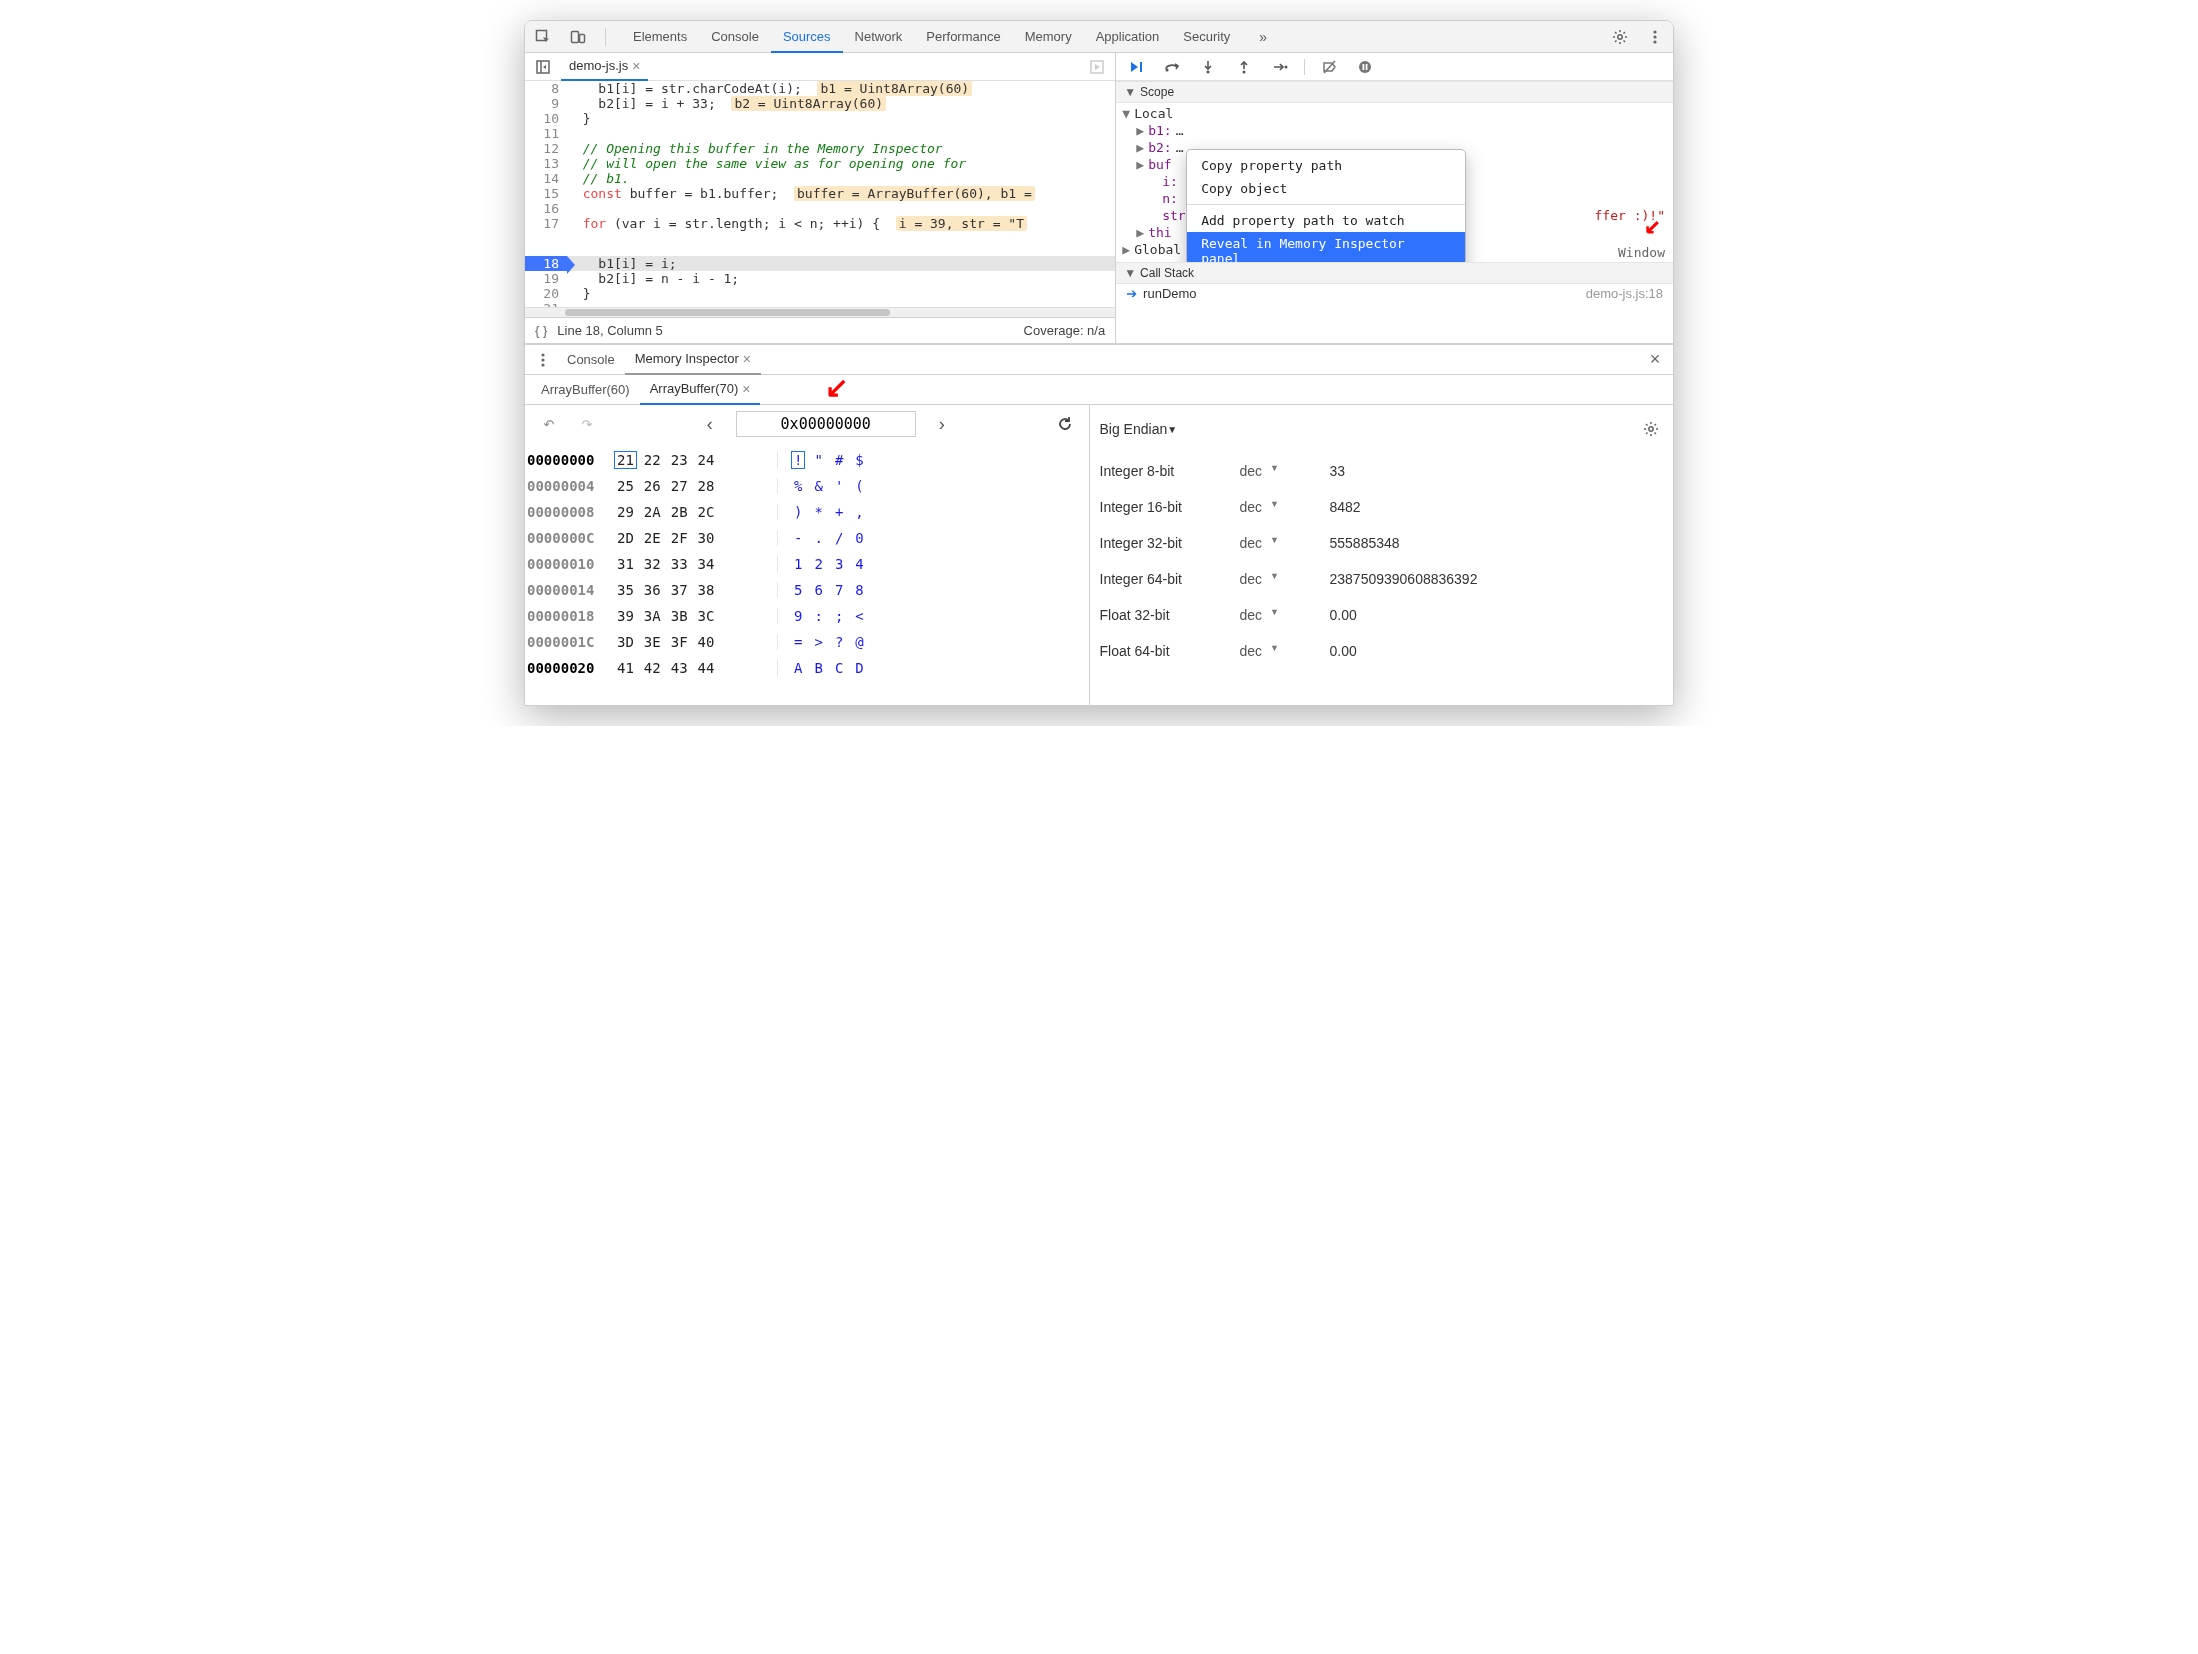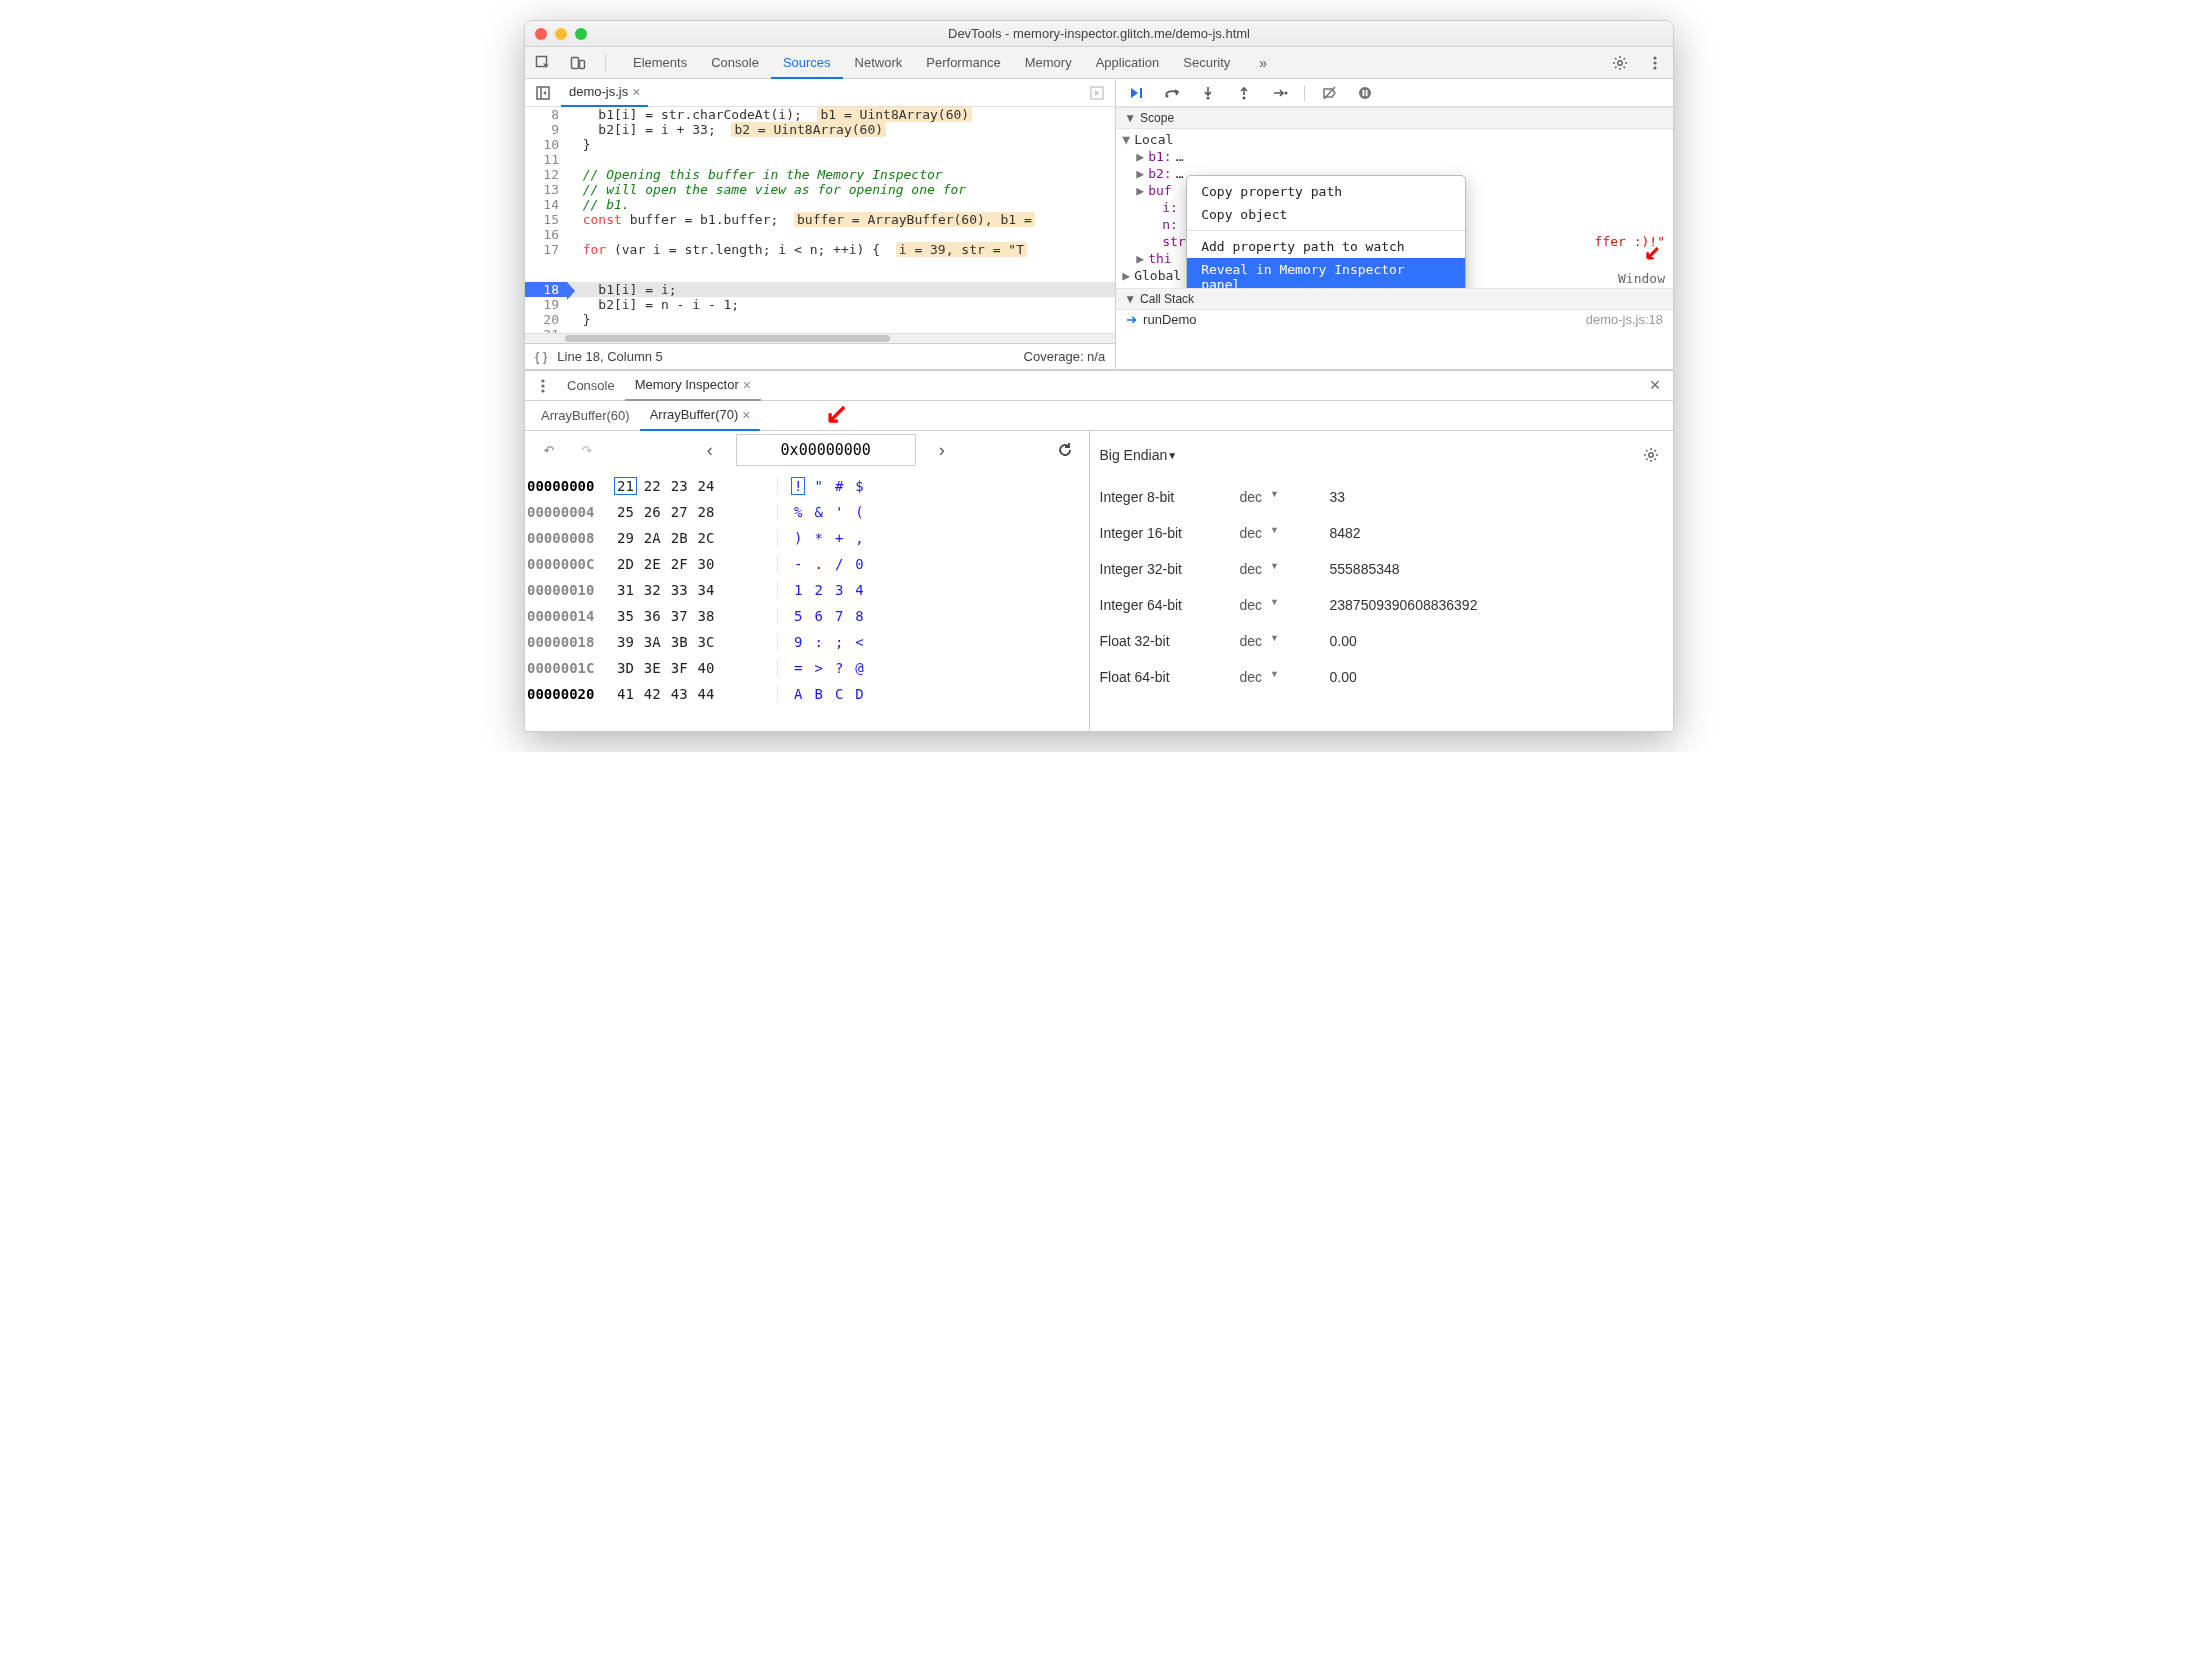--- a/index.html
+++ b/index.html
@@ -106,21 +106,21 @@
 .drawerbar .spacer{flex:1;}
 
 .mi-tabs{height:30px;display:flex;align-items:center;padding:0 6px;border-bottom:1px solid #d0d0d0;position:relative;}
 .mi-tabs .mt{padding:0 10px;height:30px;line-height:30px;color:#555;font-size:13px;display:flex;align-items:center;gap:4px;cursor:pointer;}
 .mi-tabs .mt.active{color:#333;border-bottom:2px solid #1a73e8;}
 
 .mi-body{display:flex;height:300px;}
 .mi-left{flex:1;border-right:1px solid #d0d0d0;display:flex;flex-direction:column;}
 .mi-right{flex:1;padding:8px 10px;}
 .mi-nav{height:38px;display:flex;align-items:center;padding:0 12px;gap:14px;}
-.addrbox{width:180px;height:32px;border:1px solid #ccc;text-align:center;font-size:15px;font-family:Menlo,monospace;}
+.addrbox{width:180px;height:26px;border:1px solid #ccc;text-align:center;font-size:15px;font-family:Menlo,monospace;}
 .hexgrid{padding:4px 2px 0 2px;font-family:Menlo,monospace;font-size:14px;overflow:hidden;}
 .hexrow{display:flex;align-items:center;height:26px;}
 .hexaddr{width:90px;color:#888;font-weight:bold;}
 .hexaddr.bold{color:#000;}
 .hexbytes{display:flex;gap:10px;width:160px;}
 .hexbytes span{color:#222;}
 .hexbytes span.sel{border:1px solid #1a73e8;padding:0 2px;margin:-1px -3px;}
 .asciicol{display:flex;gap:12px;width:110px;color:#1a1af0;border-left:1px solid #e5e5e5;padding-left:16px;}
 .asciicol span.sel{border:1px solid #1a73e8;padding:0 2px;margin:-1px -3px;}
 
@@ -130,28 +130,20 @@
 .interp-label{width:140px;}
 .interp-fmt{width:90px;color:#555;display:flex;align-items:flex-start;gap:8px;}
 .interp-val{flex:1;}
 svg{display:block;}
 </style>
 </head>
 <body>
 
 <div class="window">
 
-  <div class="titlebar">
-    <div class="traffic">
-      <span class="tl-red"></span>
-      <span class="tl-yel"></span>
-      <span class="tl-grn"></span>
-    </div>
-    <div class="titlebar-title">DevTools - memory-inspector.glitch.me/demo-js.html</div>
-  </div>
 
   <div class="maintabs">
     <div class="iconbtn">
       <svg width="16" height="16" viewBox="0 0 16 16">
           <rect x="1.5" y="1.5" width="10" height="10" fill="none" stroke="#666" stroke-width="1.5"></rect>
           <path d="M8 8 l6 2 -2 1 -1 2z" fill="#666"></path>
         </svg>
     </div>
     <div class="iconbtn">
       <svg width="16" height="16" viewBox="0 0 16 16">

